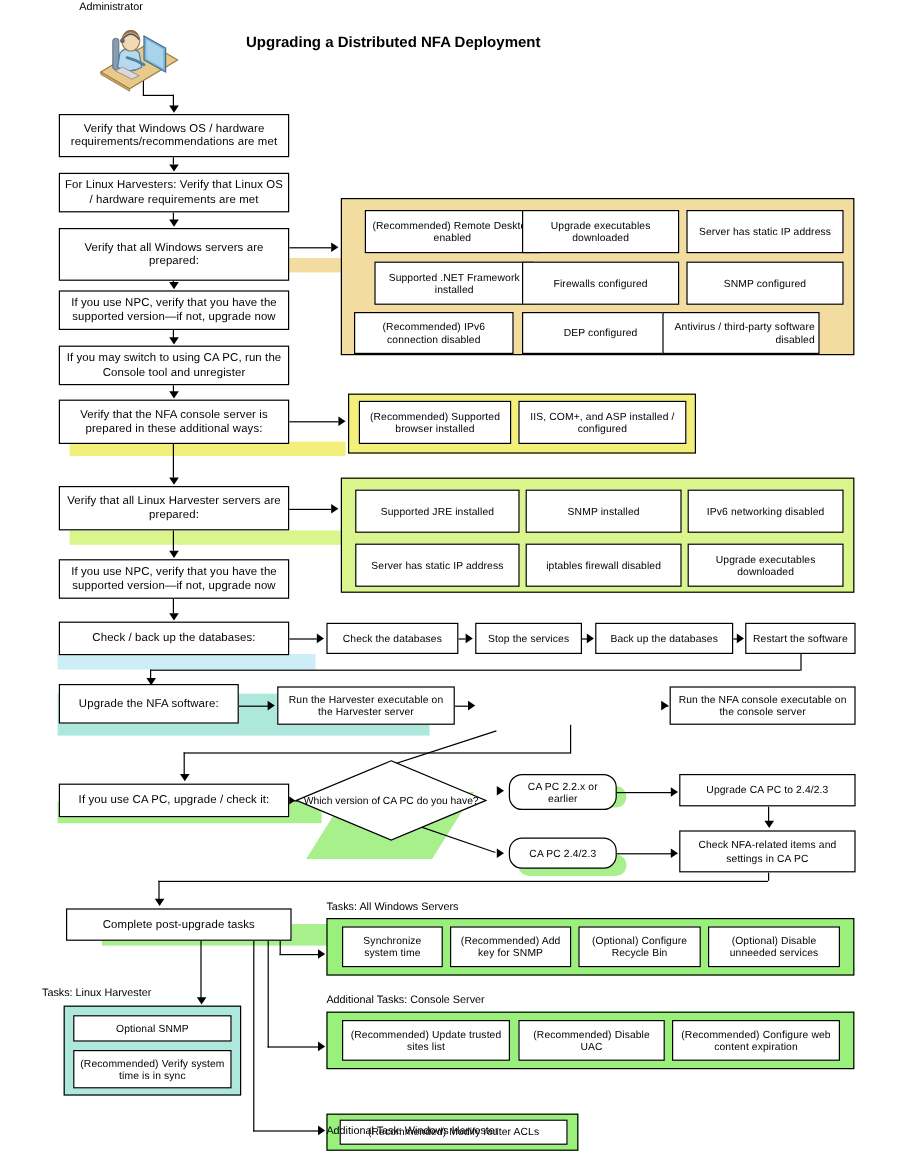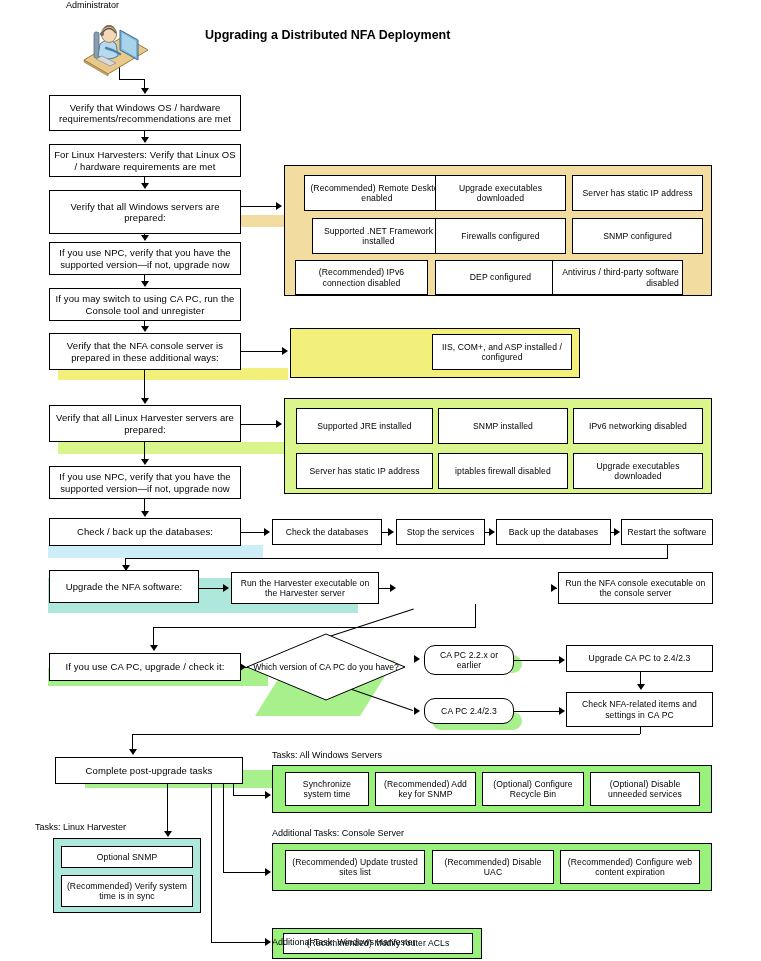--- a/index.html
+++ b/index.html
@@ -135,20 +135,21 @@
   <div class="box small" style="left:435px;top:175px;width:131px;height:36px;">Upgrade executables downloaded</div>
   <div class="box small" style="left:572px;top:175px;width:131px;height:36px;">Server has static IP address</div>
   <div class="box small" style="left:312px;top:218px;width:133px;height:36px;">Supported .NET Framework installed</div>
   <div class="box small" style="left:435px;top:218px;width:131px;height:36px;">Firewalls configured</div>
   <div class="box small" style="left:572px;top:218px;width:131px;height:36px;">SNMP configured</div>
   <div class="box small" style="left:295px;top:260px;width:133px;height:35px;">(Recommended) IPv6 connection disabled</div>
   <div class="box small" style="left:435px;top:260px;width:131px;height:35px;">DEP configured</div>
   <div class="box small" style="left:552px;top:260px;width:131px;height:35px;text-align:right;">Antivirus / third-party software disabled</div>
 
   <div class="group grp-yellow" style="left:290px;top:328px;width:290px;height:50px;"></div>
+  <div class="box small" style="left:299px;top:334px;width:127px;height:36px;">(Recommended) Supported browser installed</div>
   <div class="box small" style="left:432px;top:334px;width:140px;height:36px;">IIS, COM+, and ASP installed / configured</div>
 
   <div class="group grp-green" style="left:284px;top:398px;width:428px;height:96px;"></div>
   <div class="box small" style="left:296px;top:408px;width:137px;height:36px;">Supported JRE installed</div>
   <div class="box small" style="left:438px;top:408px;width:130px;height:36px;">SNMP installed</div>
   <div class="box small" style="left:573px;top:408px;width:130px;height:36px;">IPv6 networking disabled</div>
   <div class="box small" style="left:296px;top:453px;width:137px;height:36px;">Server has static IP address</div>
   <div class="box small" style="left:438px;top:453px;width:130px;height:36px;">iptables firewall disabled</div>
   <div class="box small" style="left:573px;top:453px;width:130px;height:36px;">Upgrade executables downloaded</div>
 

